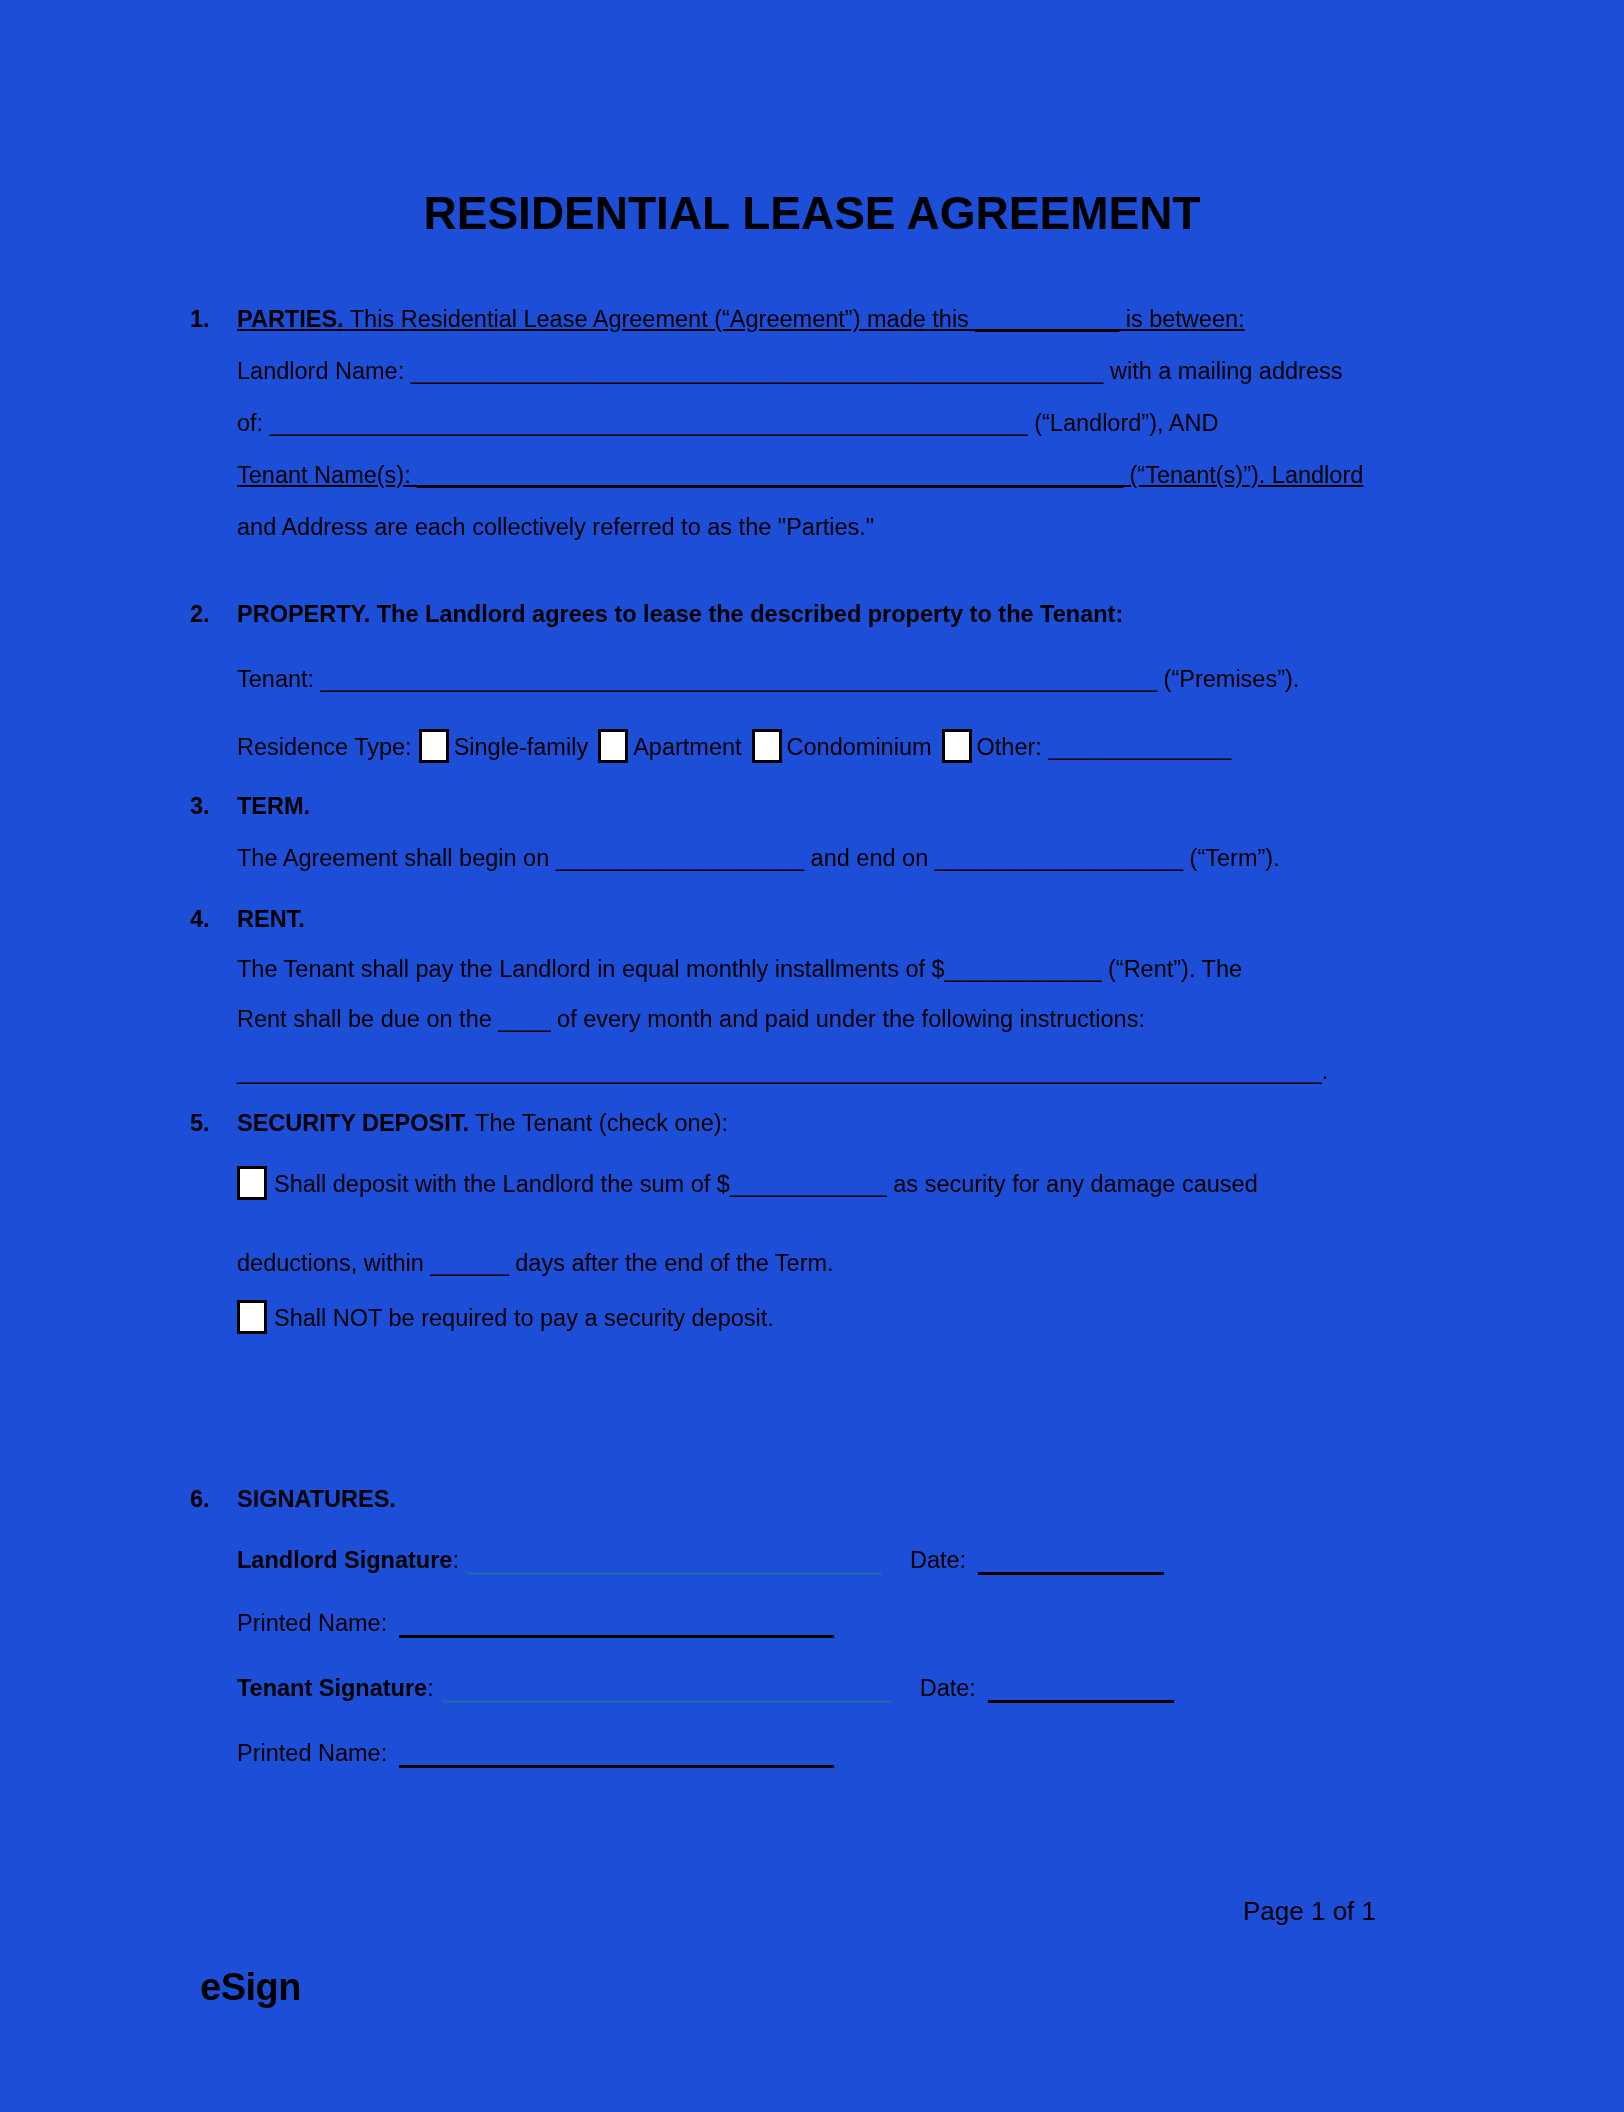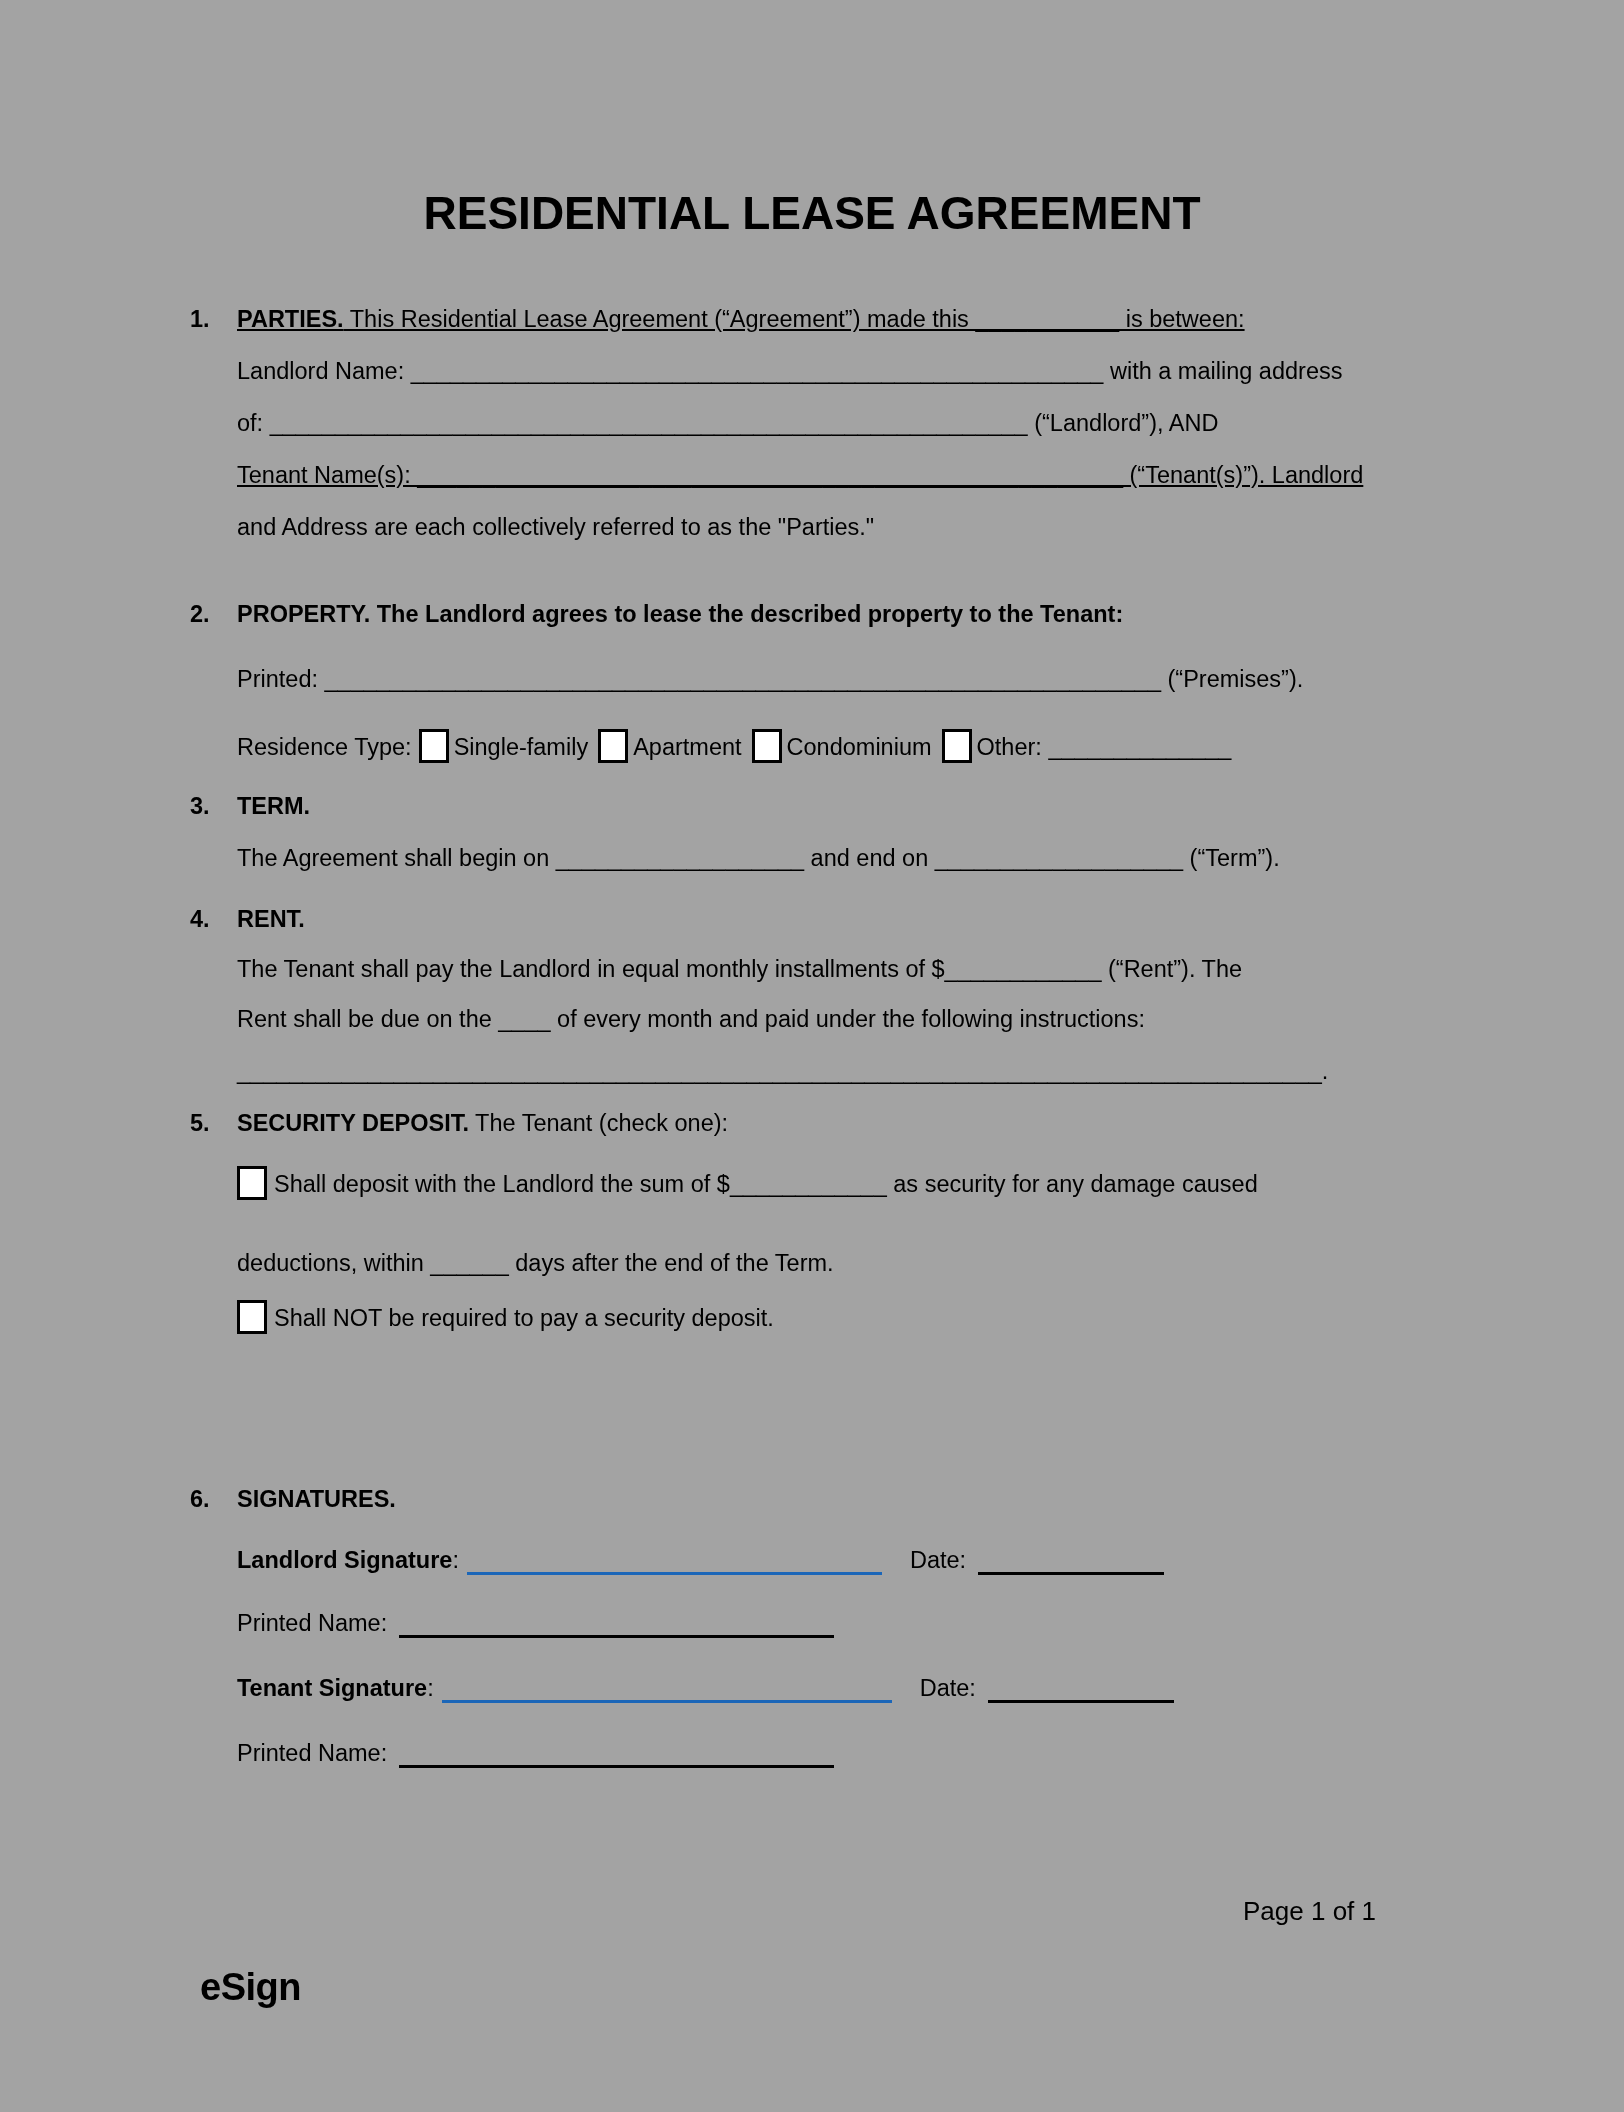--- a/index.html
+++ b/index.html
@@ -1,19 +1,19 @@
 <!DOCTYPE html>
 <html style="--sig-blue: #1B66B8;"><head>
 <meta charset="utf-8">
 <style>
   html,body{margin:0;padding:0;background:#ffffff;}
   .page{
     position:relative;
     width:1624px;height:2112px;
-    background:#a3a3a3;
+    background:#1d4ed8;
     font-family:"Liberation Sans",sans-serif;
     color:#000;
     overflow:hidden;
   }
   .title{
     position:absolute;top:186px;left:0;width:100%;
     text-align:center;font-size:46px;font-weight:bold;
   }
   .row{
     position:absolute;white-space:nowrap;
@@ -65,21 +65,21 @@
     <span>Tenant Name(s): ______________________________________________________ (“Tenant(s)”). Landlord</span>
   </div>
   <div class="row" style="top:511px;left:237px;">
     <span>and Address are each collectively referred to as the "Parties."</span>
   </div>
 
   <div class="row" style="top:598px;left:190px;">
     <span class="num">2.</span><span class="b">PROPERTY. The Landlord agrees to lease the described property to the Tenant:</span>
   </div>
   <div class="row" style="top:663px;left:237px;">
-    <span>Printed: ________________________________________________________________ (“Premises”).</span>
+    <span>Tenant: ________________________________________________________________ (“Premises”).</span>
   </div>
   <div class="row" style="top:729px;left:237px;">
     <span>Residence Type:</span><span class="cb first"></span><span>Single-family</span><span class="cb"></span><span>Apartment</span><span class="cb"></span><span>Condominium</span><span class="cb"></span><span>Other: ______________</span>
   </div>
 
   <div class="row" style="top:790px;left:190px;">
     <span class="num">3.</span><span class="b">TERM.</span>
   </div>
   <div class="row" style="top:842px;left:237px;">
     <span>The Agreement shall begin on ___________________ and end on ___________________ (“Term”).</span>

